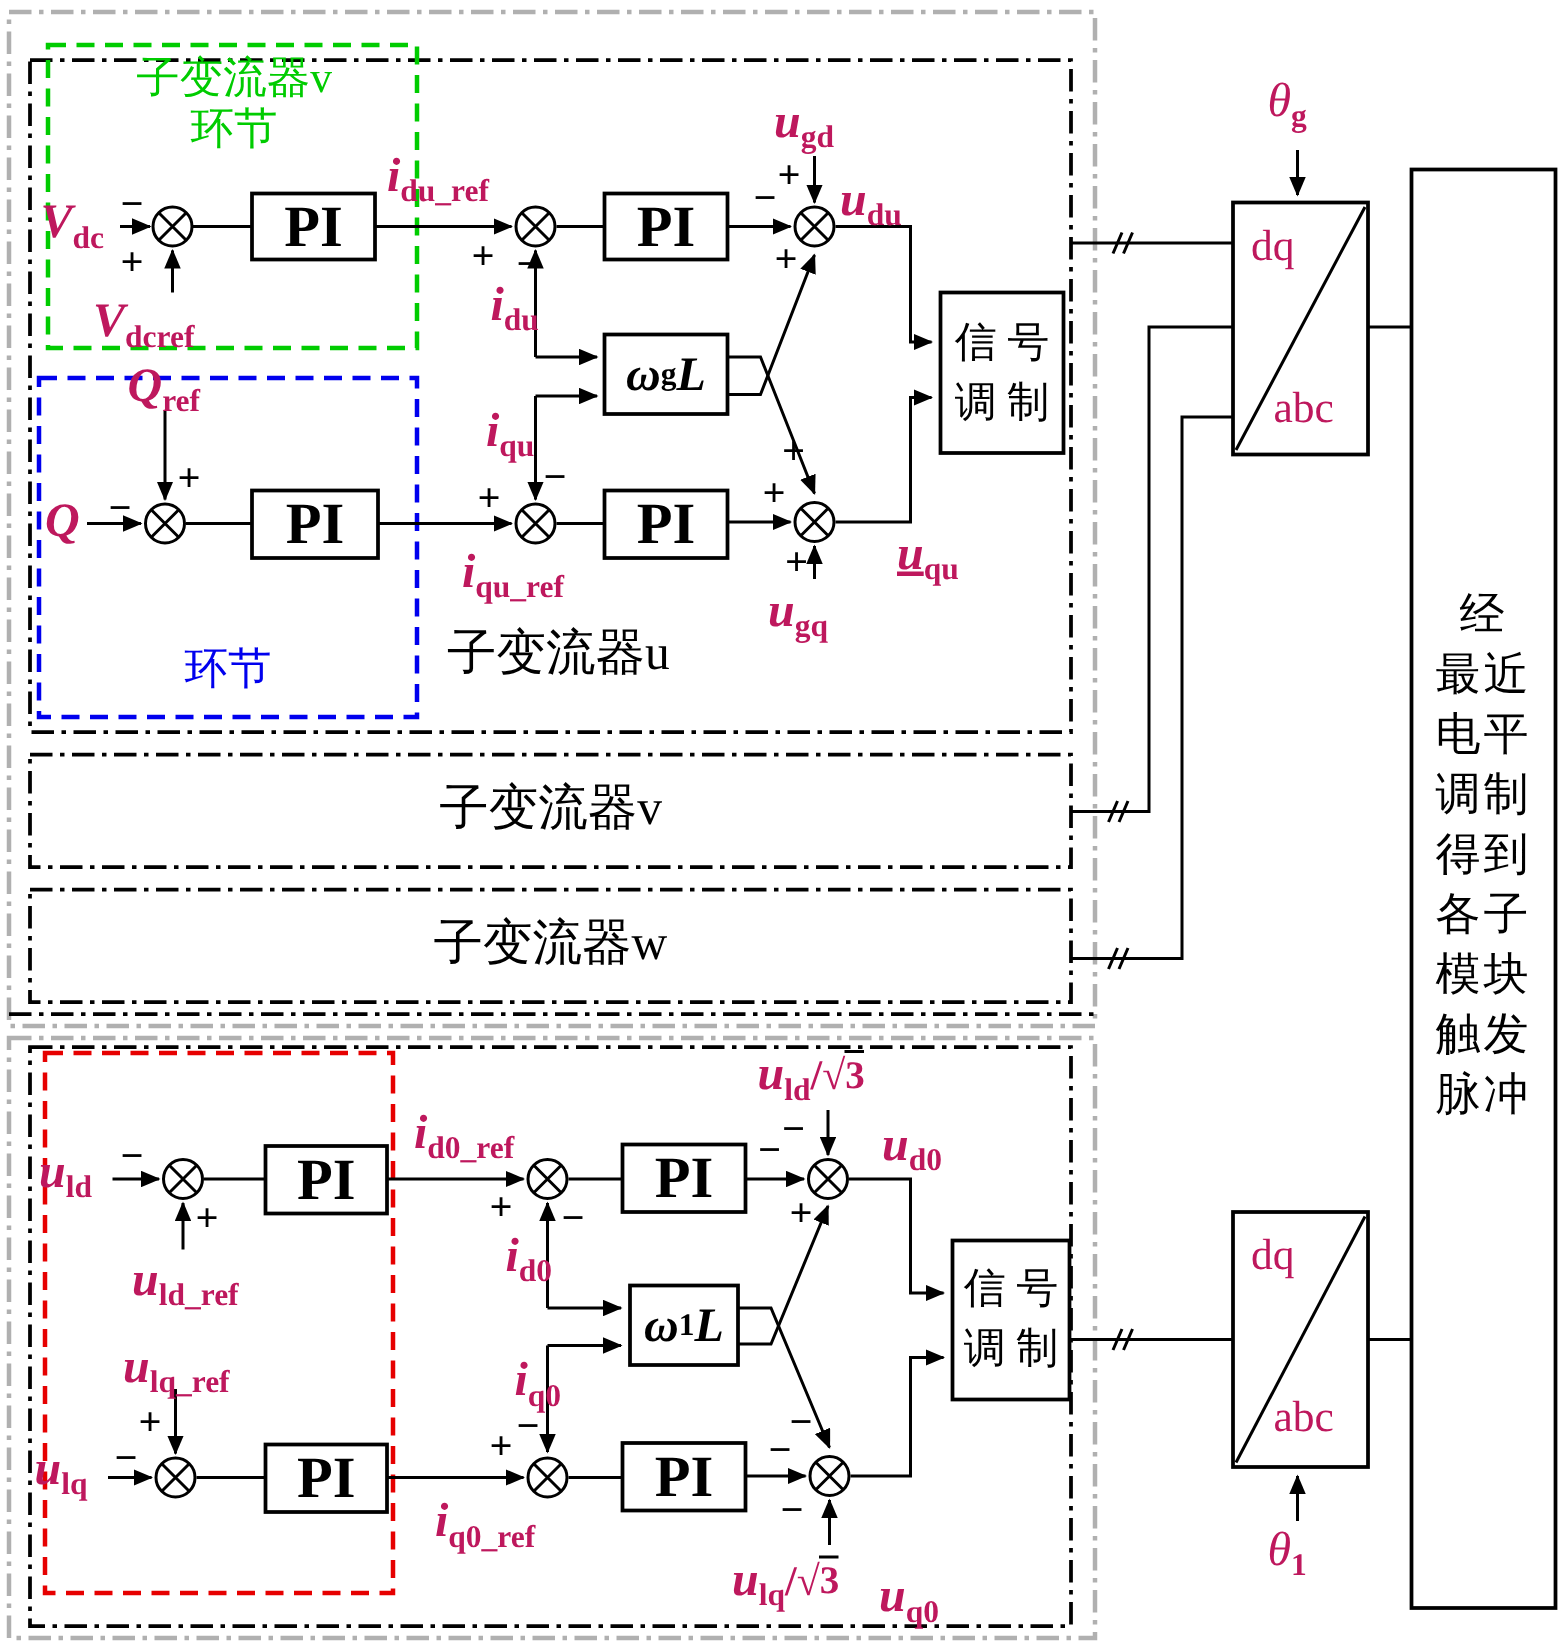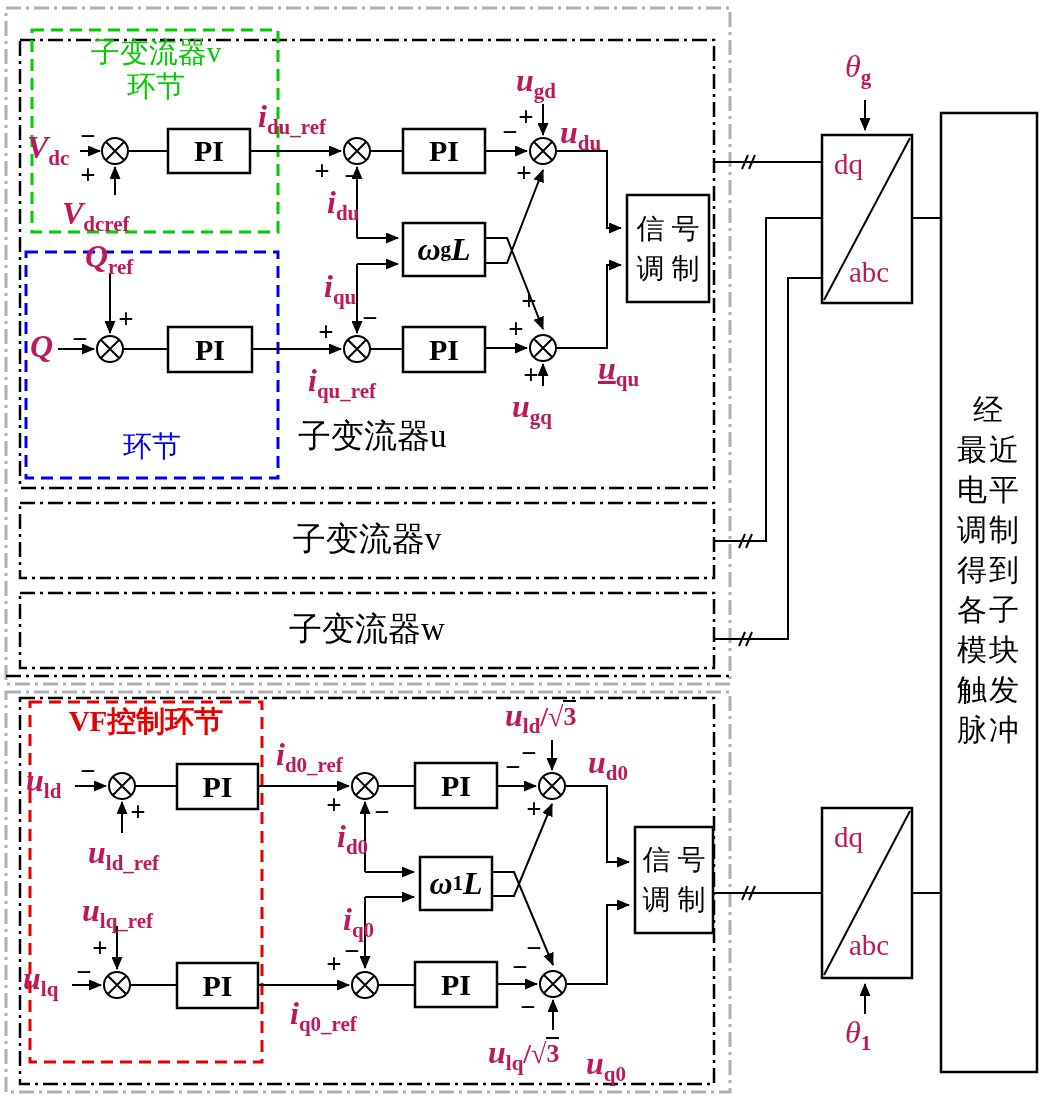--- a/index.html
+++ b/index.html
@@ -8,21 +8,21 @@
   #wires{position:absolute;left:0;top:0;}
   .lbl{position:absolute;white-space:nowrap;line-height:1;color:#be185d;}
   .mvar{font-family:"Liberation Serif","DejaVu Serif",serif;font-style:italic;font-weight:bold;font-size:32px;}
   .mvar .sub{font-style:normal;font-size:21px;font-weight:bold;vertical-align:-7px;letter-spacing:0;}
   .mvar .rad{font-style:normal;font-size:28px;font-weight:bold;vertical-align:0;}
   .mvar .radn{font-style:normal;font-size:26px;font-weight:bold;border-top:2px solid #000;vertical-align:1px;}
   .sign{position:absolute;transform:translate(-50%,-50%);font-size:27px;font-weight:bold;
         font-family:"Liberation Serif","DejaVu Serif",serif;color:#000;}
   .cn{font-family:"Liberation Serif","DejaVu Serif",serif;color:#000;}
   .boxtext{position:absolute;display:flex;align-items:center;justify-content:center;text-align:center;}
-  .pi{font-size:30px;font-weight:bold;font-family:"Liberation Serif","DejaVu Serif",serif;}
+  .pi{font-size:39px;font-weight:bold;font-family:"Liberation Serif","DejaVu Serif",serif;}
   .smline{font-size:28px;letter-spacing:7px;text-indent:7px;line-height:40px;}
   .dqtxt{font-size:29px;font-family:"Liberation Serif","DejaVu Serif",serif;}
   .subconv{font-size:33px;}
   .vrow{line-height:40px;font-size:30px;letter-spacing:2px;text-align:center;}
 </style>
 </head>
 <body>
 
 <div id="stage">
 
@@ -179,21 +179,20 @@
     <rect x="822" y="808" width="90" height="170"></rect>
     <rect x="941" y="113" width="96" height="959"></rect>
     <path d="M824,300 L910,138" stroke-width="2"></path>
     <path d="M824,975 L910,811" stroke-width="2"></path>
   </g>
 </svg>
 
 <div class="lbl cn" style="left:46px;top:38px;width:220px;text-align:center;font-size:29px;color:#00cc00;">子变流器v</div>
 <div class="lbl cn" style="left:46px;top:72px;width:220px;text-align:center;font-size:29px;color:#00cc00;">环节</div>
 <div class="lbl cn" style="left:42px;top:432px;width:220px;text-align:center;font-size:29px;color:#0000ee;">环节</div>
-<div class="lbl cn" style="left:46px;top:707px;width:200px;text-align:center;font-size:29px;color:#e60000;font-weight:bold;">VF控制环节</div>
 
 <div class="lbl cn subconv" style="left:298px;top:420px;">子变流器u</div>
 <div class="lbl cn subconv" style="left:20px;top:523px;width:694px;text-align:center;">子变流器v</div>
 <div class="lbl cn subconv" style="left:20px;top:613px;width:694px;text-align:center;">子变流器w</div>
 
 <div class="boxtext pi" style="left:168px;top:129px;width:82px;height:44px;">PI</div>
 <div class="boxtext pi" style="left:403px;top:129px;width:82px;height:44px;">PI</div>
 <div class="boxtext pi" style="left:168px;top:327px;width:84px;height:45px;">PI</div>
 <div class="boxtext pi" style="left:403px;top:327px;width:82px;height:45px;">PI</div>
 <div class="boxtext pi" style="left:177px;top:764px;width:81px;height:45px;">PI</div>

